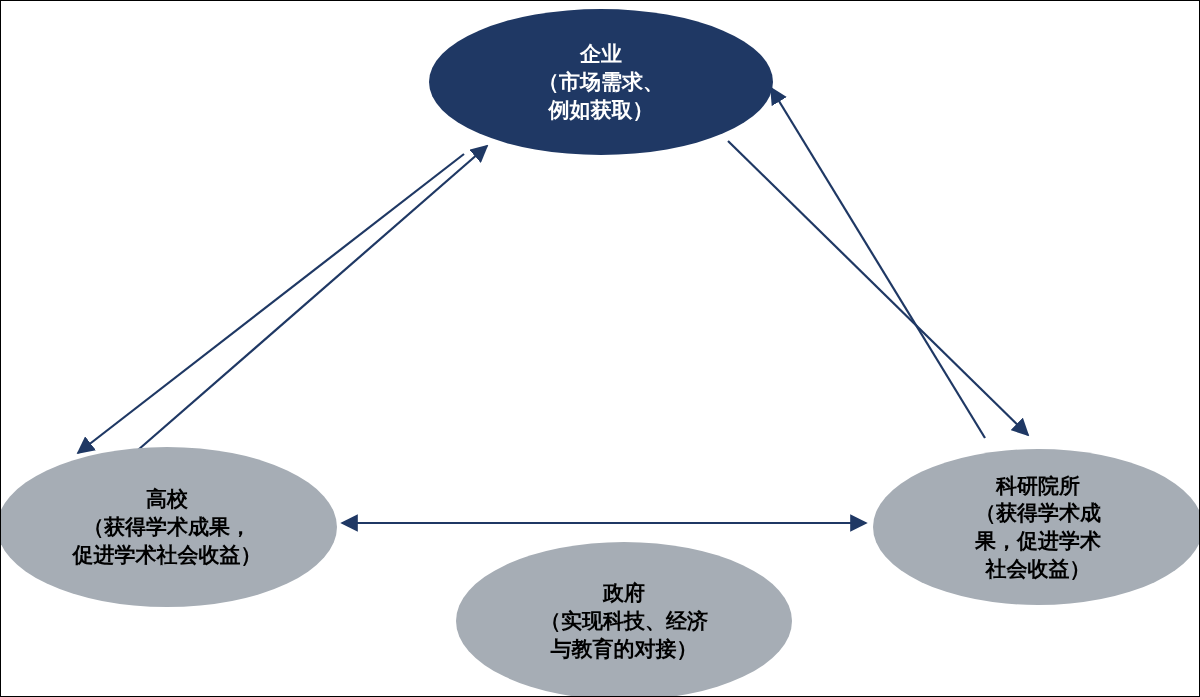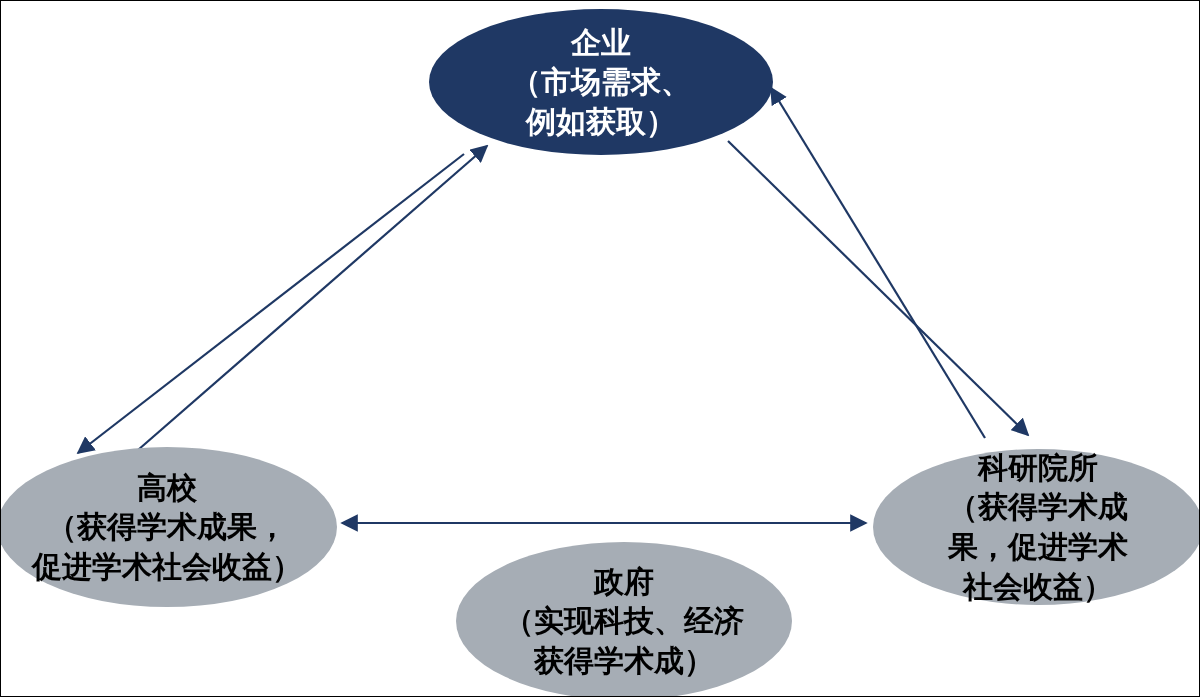--- a/index.html
+++ b/index.html
@@ -28,21 +28,21 @@
     position: absolute;
     border-radius: 50%;
     display: flex;
     align-items: center;
     justify-content: center;
     text-align: center;
   }
   .node .label {
     white-space: pre-line;
     font-weight: bold;
-    font-size: 30px;
+    font-size: 21px;
     line-height: 1.32;
   }
   .node-primary {
     background: #1F3864;
     color: #FFFFFF;
   }
   .node-secondary {
     background: #A6ADB5;
     color: #000000;
   }
@@ -87,16 +87,16 @@
   <div class="node node-secondary node-research">
     <span class="label">科研院所
 （获得学术成
 果，促进学术
 社会收益）</span>
   </div>
 
   <div class="node node-secondary node-government">
     <span class="label">政府
 （实现科技、经济
-获得学术成）</span>
+与教育的对接）</span>
   </div>
 
 </div>
 
 </body></html>

